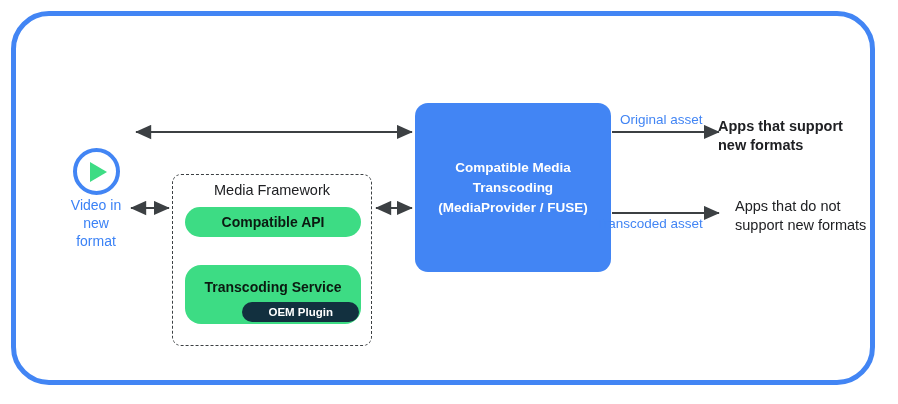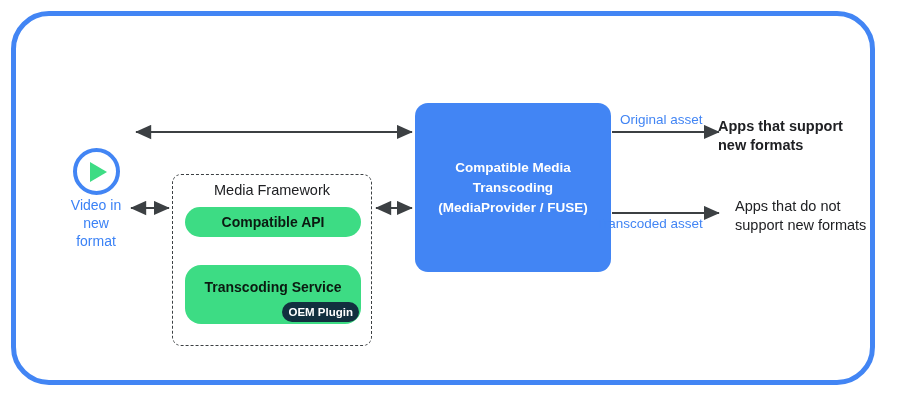--- a/index.html
+++ b/index.html
@@ -120,21 +120,21 @@
   }
   #oem-plugin {
     position: absolute;
     right: 2px;
     bottom: 2px;
     background: #12303f;
     color: #ffffff;
     font-size: 11.5px;
     font-weight: bold;
     border-radius: 11px;
-    padding: 4px 6px;
+    padding: 4px 26px;
   }
   #hardware {
     top: 140px;
     height: 26px;
     background: #eaf0cd;
     font-size: 14px;
     color: #202124;
   }
 
   

